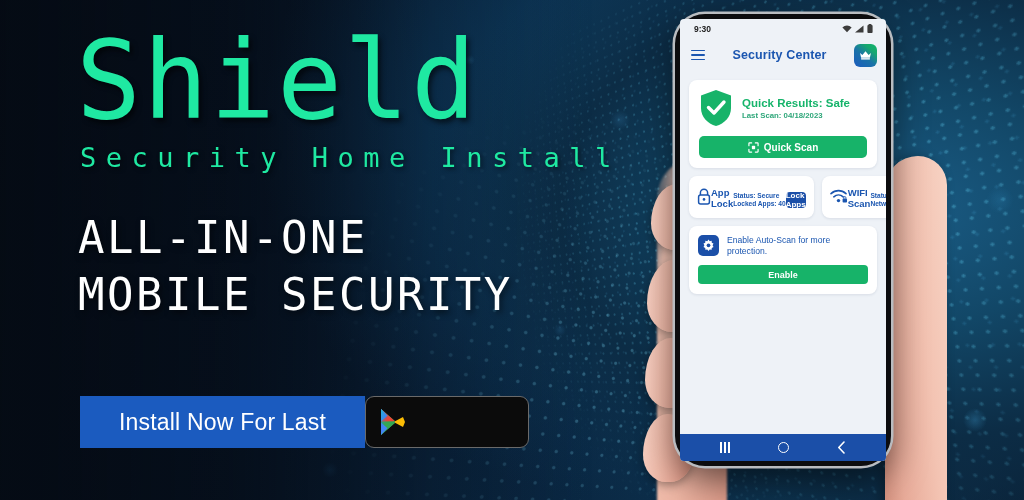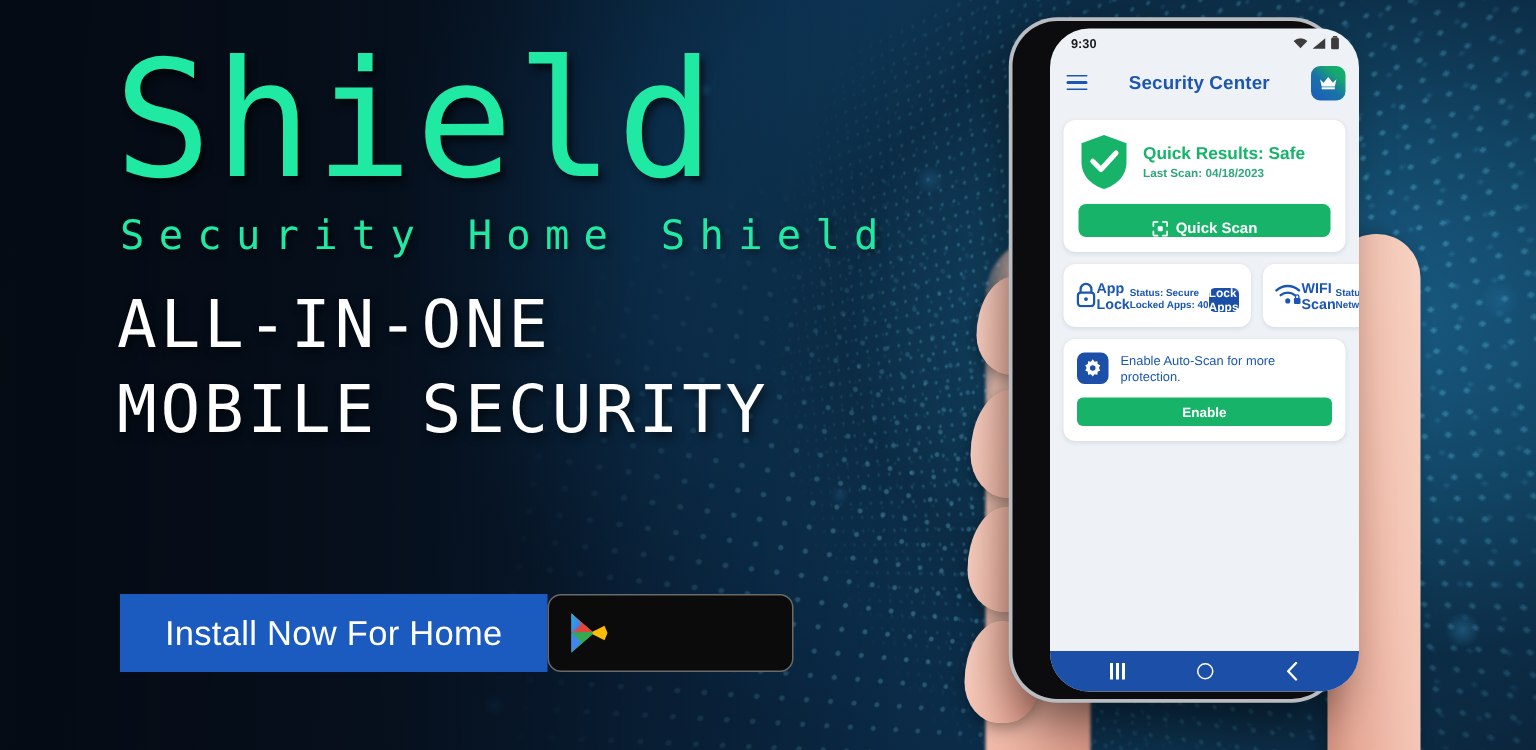--- a/index.html
+++ b/index.html
@@ -80,21 +80,21 @@
   }
   .brand-sub {
     position: absolute; left: 80px; top: 144px;
     font-family: "DejaVu Sans Mono", "Liberation Mono", monospace;
     font-size: 27px; line-height: 1;
     color: #1FE9A2;
     letter-spacing: 9.5px;
     text-shadow: 2px 2px 4px rgba(0,0,0,.5);
   }
   .headline {
-    position: absolute; left: 78px; top: 188px;
+    position: absolute; left: 78px; top: 209px;
     font-family: "DejaVu Sans Mono", "Liberation Mono", monospace;
     font-size: 44px; line-height: 57px;
     color: #ffffff;
     letter-spacing: 2.5px;
     text-shadow: 2px 3px 6px rgba(0,0,0,.55);
   }
   .headline div { white-space: nowrap; }
 
   
   .cta-row { position: absolute; left: 80px; top: 396px; display: flex; align-items: stretch; }
@@ -154,25 +154,24 @@
     position: absolute; left: 18px; top: 6px;
     width: 216px; height: 452px;
     background: #0c0c0e;
     border-radius: 30px;
     padding: 5px;
     box-shadow: 0 0 0 2.5px #b9bcc0, 0 14px 34px rgba(0,0,0,.55);
   }
   .screen {
     width: 100%; height: 100%;
     background: #eef2f7;
-    border-radius: 26px;
+    border-radius: 4px;
     overflow: hidden;
     display: flex; flex-direction: column;
     position: relative;
-    margin-left: 20px;
   }
 
   .statusbar {
     height: 19px; flex: none;
     display: flex; align-items: center; justify-content: space-between;
     padding: 0 13px 0 14px;
     font-size: 8.5px; font-weight: bold; color: #1b1b1b;
   }
   .status-icons { display: flex; align-items: center; gap: 3px; }
 
@@ -203,21 +202,21 @@
   .scan-card { padding: 9px 10px 10px 10px; }
   .scan-top { display: flex; align-items: center; gap: 9px; }
   .scan-texts { display: flex; flex-direction: column; gap: 2px; }
   .scan-title { font-size: 11.5px; font-weight: bold; color: #16B46B; }
   .scan-sub { font-size: 7.8px; font-weight: bold; color: #2FA77A; }
   .btn-green {
     margin-top: 9px;
     height: 22px; border-radius: 5px;
     background: #17B369; color: #fff;
     font-size: 10px; font-weight: bold;
-    display: flex; align-items: flex-end; justify-content: center; gap: 5px;
+    display: flex; align-items: center; justify-content: center; gap: 5px;
     cursor: pointer;
   }
 
   
   .feature-row { display: flex; gap: 8px; }
   .feature-card {
     flex: 1; padding: 8px 8px 9px 8px;
     display: flex; flex-direction: row; align-items: center;
   }
   .feature-icon { height: 19px; display: flex; align-items: center; justify-content: center; }
@@ -268,29 +267,29 @@
 
   <div class="bg-base"></div>
   <div class="bg-dots"></div>
   <div class="bg-dots2"></div>
   <div class="bg-bokeh"></div>
   <div class="bg-vignette"></div>
 
   <div class="left-copy">
 
     <div class="brand-title">Shield</div>
-    <div class="brand-sub">Security Home Shield</div>
+    <div class="brand-sub">Security Home Install</div>
 
     <div class="headline">
       <div>ALL-IN-ONE</div>
       <div>MOBILE SECURITY</div>
     </div>
 
     <div class="cta-row">
-      <div class="install-btn">Install Now For Home</div>
+      <div class="install-btn">Install Now For Last</div>
 
       <div class="play-badge">
         <svg width="28" height="30" viewBox="0 0 28 30">
           <polygon points="2,2 17,15 2,28" fill="#34A853"></polygon>
           <polygon points="2,2 17,15 24.5,10.6" fill="#EA4335" opacity="0"></polygon>
           <path d="M2 2 L17 15 L2 28 Z" fill="none"></path>
           <polygon points="2,2 16,14.2 2,14.6" fill="#EA4335"></polygon>
           <polygon points="2,15.4 16,15.8 2,28" fill="#34A853"></polygon>
           <polygon points="16,14.2 24,10.1 26,15 24,19.9 16,15.8" fill="#FBBC04"></polygon>
           <polygon points="2,2 2,14.6 8.5,8.8" fill="#4285F4"></polygon>

